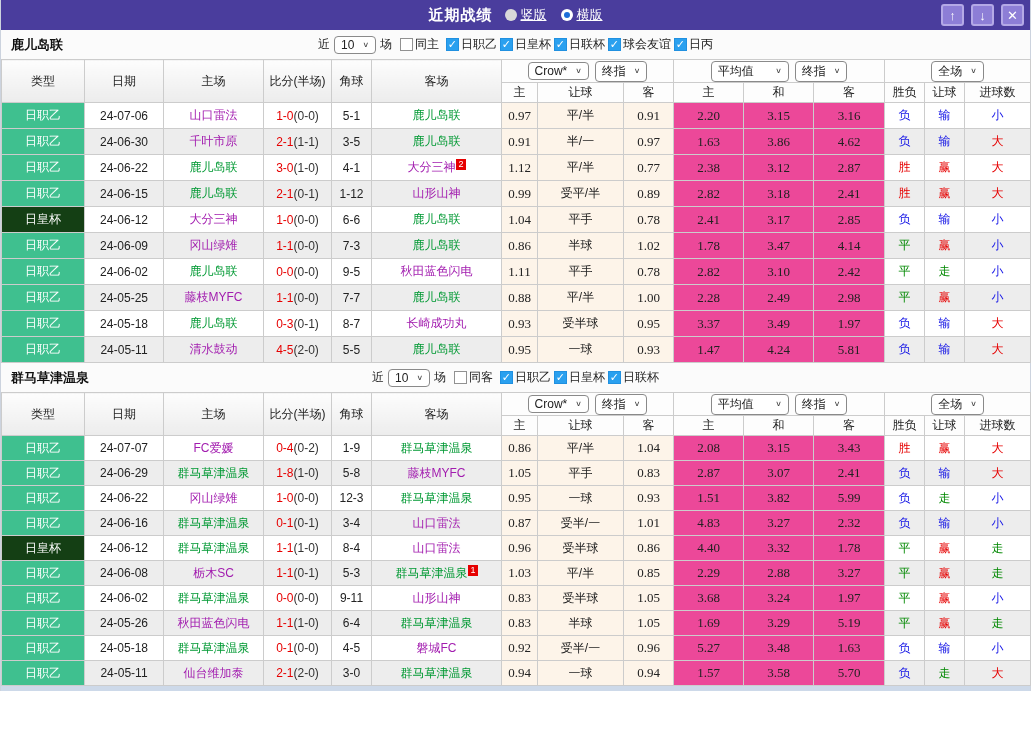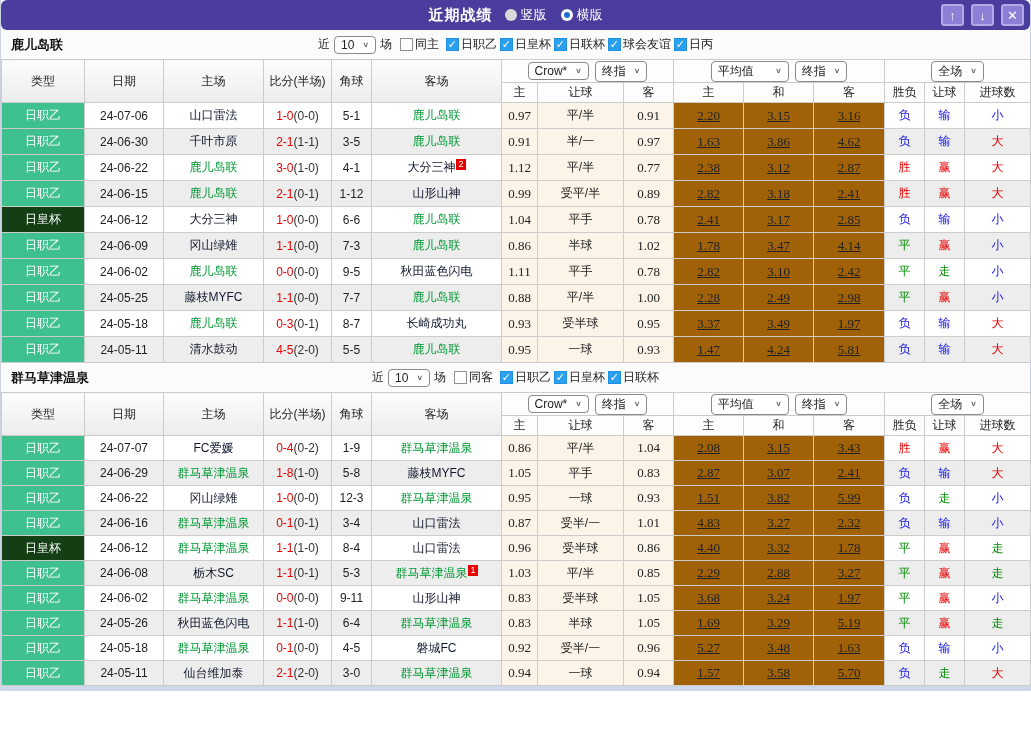--- a/index.html
+++ b/index.html
@@ -1,23 +1,23 @@
 <!DOCTYPE html>
 <html><head>
 <meta charset="utf-8">
 <style>
   * { box-sizing: border-box; }
   body { margin:0; background:#fff; font-family:"Liberation Sans","DejaVu Sans",sans-serif; }
   .page { width:1031px; border-left:1px solid #ccd3de; border-right:1px solid #ccd3de; }
 
   
-  .titlebar { height:30px; background:#4a3d9d; display:flex; align-items:center; position:relative; color:#fff;border-radius:6px; }
+  .titlebar { height:30px; background:#4a3d9d; display:flex; align-items:center; position:relative; color:#fff; }
   .tb-center { flex:1; display:flex; justify-content:center; align-items:center; gap:12px; }
   .tb-title { font-size:15px; font-weight:bold; letter-spacing:1px; }
-  .radio-group { display:inline-flex; gap:14px; }
+  .radio-group { display:inline-flex; gap:14px;text-decoration:underline; }
   .radio-item { display:inline-flex; align-items:center; gap:4px; font-size:13px; cursor:pointer; }
   .radio { width:12px; height:12px; border-radius:50%; background:#d9d9d9; display:inline-block; position:relative; }
   .radio.on { background:#fff; }
   .radio.on::after { content:""; position:absolute; left:3px; top:3px; width:6px; height:6px; border-radius:50%; background:#1d6ed8; }
   .tb-buttons { position:absolute; right:6px; top:4px; display:flex; gap:7px; }
   .tb-btn { width:23px; height:22px; background:#8d7ed6; border:2px solid #b4a9e6; border-radius:3px; color:#fff; display:flex; align-items:center; justify-content:center; font-size:13px; font-weight:bold; cursor:pointer; }
 
   
   .filterbar { height:29px; display:flex; align-items:center; justify-content:center; position:relative; background:#fbfbfb; font-size:12px; color:#222; }
   .team-label { position:absolute; left:10px; font-weight:bold; font-size:13px; color:#111; }
@@ -37,23 +37,23 @@
   thead th.lbl { background:linear-gradient(#fdfdfd,#ececec); }
   thead tr.hr1 th { height:23px; }
   thead tr.hr2 th { height:20px; }
   .ctrl-inner { display:flex; justify-content:center; align-items:center; gap:6px; }
   tbody td { height:26px; }
   .sec2 tbody td { height:25px; }
   tr.alt td.p { background:#ededed; }
   td.type { background:#3fc08f; color:#fff; }
   td.type.cup { background:#143f14; }
   td.bg-crow { background:#fdf4e9; }
-  td.bg-avg { background:#a16207;text-decoration:underline; }
+  td.bg-avg { background:#ec4899; }
   td.num { font-family:"Liberation Serif","DejaVu Serif",serif; font-size:13px; }
-  .team { color:#0f172a; }
+  .team { color:#a21caf; }
   .team.hl { color:#009933; }
   .ft { color:#e60000; }
   .ht { color:#333; }
   .badge { display:inline-block; background:#e60000; color:#fff; font-size:9px; line-height:11px; padding:0 2px; vertical-align:top; margin-left:1px; }
   .badge:empty { display:none; }
   .c-red { color:#e60000; }
   .c-blue { color:#1414e6; }
   .c-green { color:#008800; }
 
   .summary { height:25px; line-height:25px; text-align:center; border-bottom:1px solid #ccc; font-size:13px; color:#222; background:#fff; }

